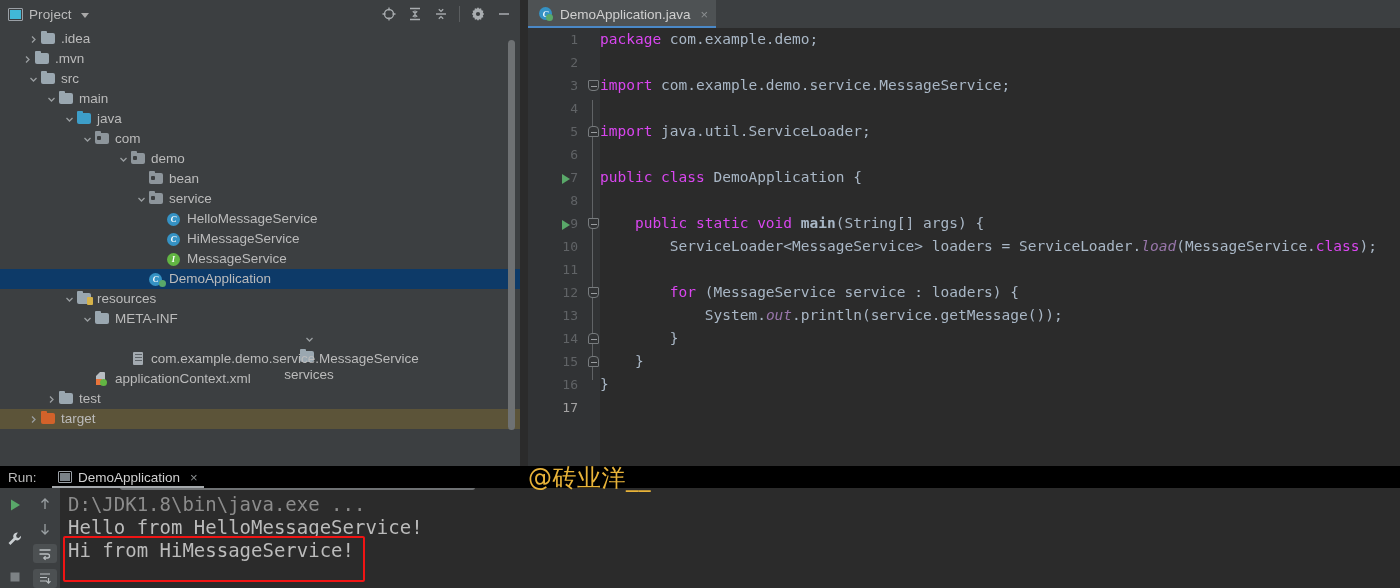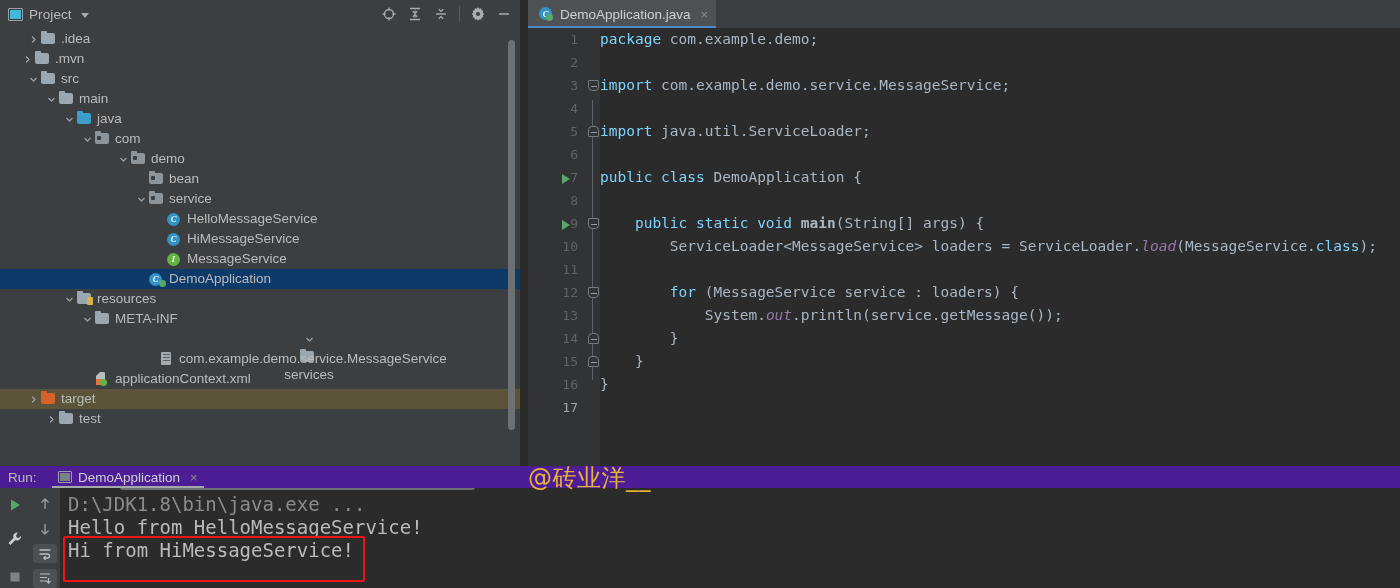--- a/index.html
+++ b/index.html
@@ -186,34 +186,34 @@
     position: absolute; left: 60px; width: 11px; height: 11px;
     border: 1px solid #777b7e; background: #313335;
   }
   .fold-mark.open  { border-radius: 1px 1px 4px 4px; }
   .fold-mark.close { border-radius: 4px 4px 1px 1px; }
   .fold-mark::after {
     content: ''; position: absolute; left: 2px; top: 4.5px; width: 6px; height: 1px;
     background: #9a9da0;
   }
   
-  .kw   { color: #7dd3fc; }
+  .kw   { color: #d946ef; }
   .pln  { color: #a9b7c6; }
   .stat { color: #9876aa; font-style: italic; }
   .bold { color: #a9b7c6; font-weight: bold; }
 
   .watermark {
     position: absolute; left: 528px; top: 462px; font-size: 24px; color: #e8b339;
     font-family: "DejaVu Sans", sans-serif; letter-spacing: .5px; z-index: 5;
   }
 
   
   .run-panel {
     position: absolute; left: 0; top: 466px; width: 1400px; height: 122px;
-    background: #4c1d95;
+    background: #000000;
   }
   .run-header { height: 22px; display: flex; align-items: center; position: relative; }
   .run-label { color: #bbbbbb; font-size: 13.5px; padding-left: 8px; width: 52px; }
   .run-tab {
     display: flex; align-items: center; gap: 6px; height: 22px; padding: 0 6px;
     position: relative; font-size: 13.5px; color: #cfcfcf;
   }
   .run-tab::after {
     content: ''; position: absolute; left: 0; right: 0; bottom: 0; height: 2px; background: #a4a8ab;
   }
@@ -456,59 +456,59 @@
           <span class="twisty">
             <svg width="9" height="9" viewBox="0 0 9 9">
               <path d="M1.5 3L4.5 6L7.5 3" fill="none" stroke="#9a9ea1" stroke-width="1.3"></path>
             </svg>
           </span>
           <span class="node-icon">
             <span class="folder f-grey"></span>
           </span>
           <span class="node-label">services</span>
         </div>
-        <div class="tree-row" style="padding-left: 116px; margin-left: 28px;">
+        <div class="tree-row" style="padding-left: 116px;">
           <span class="twisty"></span>
           <span class="node-icon">
             <span class="file-glyph"></span>
           </span>
           <span class="node-label">com.example.demo.service.MessageService</span>
         </div>
         <div class="tree-row" style="padding-left: 80px;">
           <span class="twisty"></span>
           <span class="node-icon">
             <span class="xml-glyph">
               <span class="pg"></span>
               <span class="orange"></span>
               <span class="green"></span>
             </span>
           </span>
           <span class="node-label">applicationContext.xml</span>
         </div>
+        <div class="tree-row" style="padding-left: 44px;">
+          <span class="twisty">
+            <svg width="9" height="9" viewBox="0 0 9 9">
+              <path d="M3 1.5L6 4.5L3 7.5" fill="none" stroke="#9a9ea1" stroke-width="1.3"></path>
+            </svg>
+          </span>
+          <span class="node-icon">
+            <span class="folder f-grey"></span>
+          </span>
+          <span class="node-label">test</span>
+        </div>
         <div class="tree-row hovered" style="padding-left: 26px;">
           <span class="twisty">
             <svg width="9" height="9" viewBox="0 0 9 9">
               <path d="M3 1.5L6 4.5L3 7.5" fill="none" stroke="#9a9ea1" stroke-width="1.3"></path>
             </svg>
           </span>
           <span class="node-icon">
             <span class="folder f-orange"></span>
           </span>
           <span class="node-label">target</span>
-        </div>
-        <div class="tree-row" style="padding-left: 44px;">
-          <span class="twisty">
-            <svg width="9" height="9" viewBox="0 0 9 9">
-              <path d="M3 1.5L6 4.5L3 7.5" fill="none" stroke="#9a9ea1" stroke-width="1.3"></path>
-            </svg>
-          </span>
-          <span class="node-icon">
-            <span class="folder f-grey"></span>
-          </span>
-          <span class="node-label">test</span>
         </div>
       </div>
     <div class="tree-scrollbar"></div>
   </div>
   <div class="panel-divider"></div>
 
   <div class="editor-area">
     <div class="tabbar">
       <div class="tab active">
         <span class="node-icon" style="margin-right:0">

